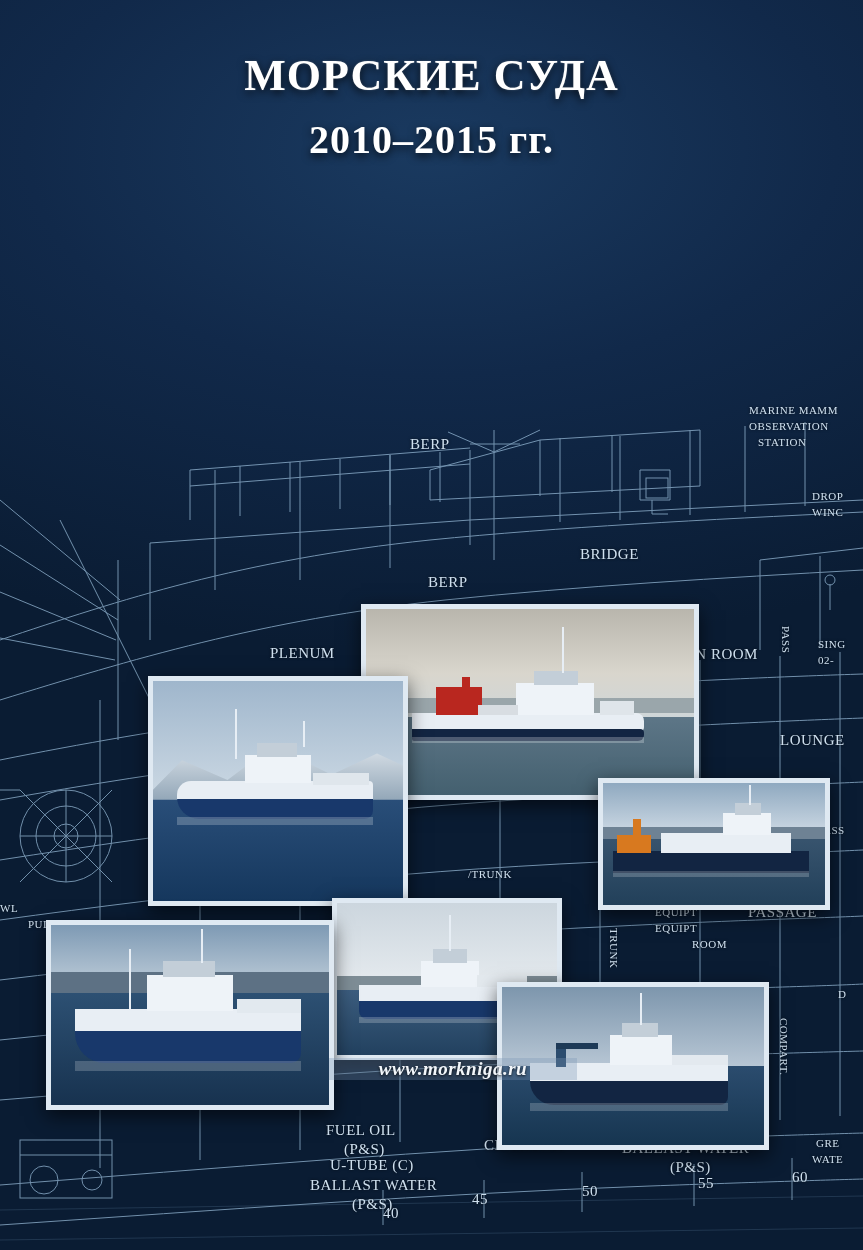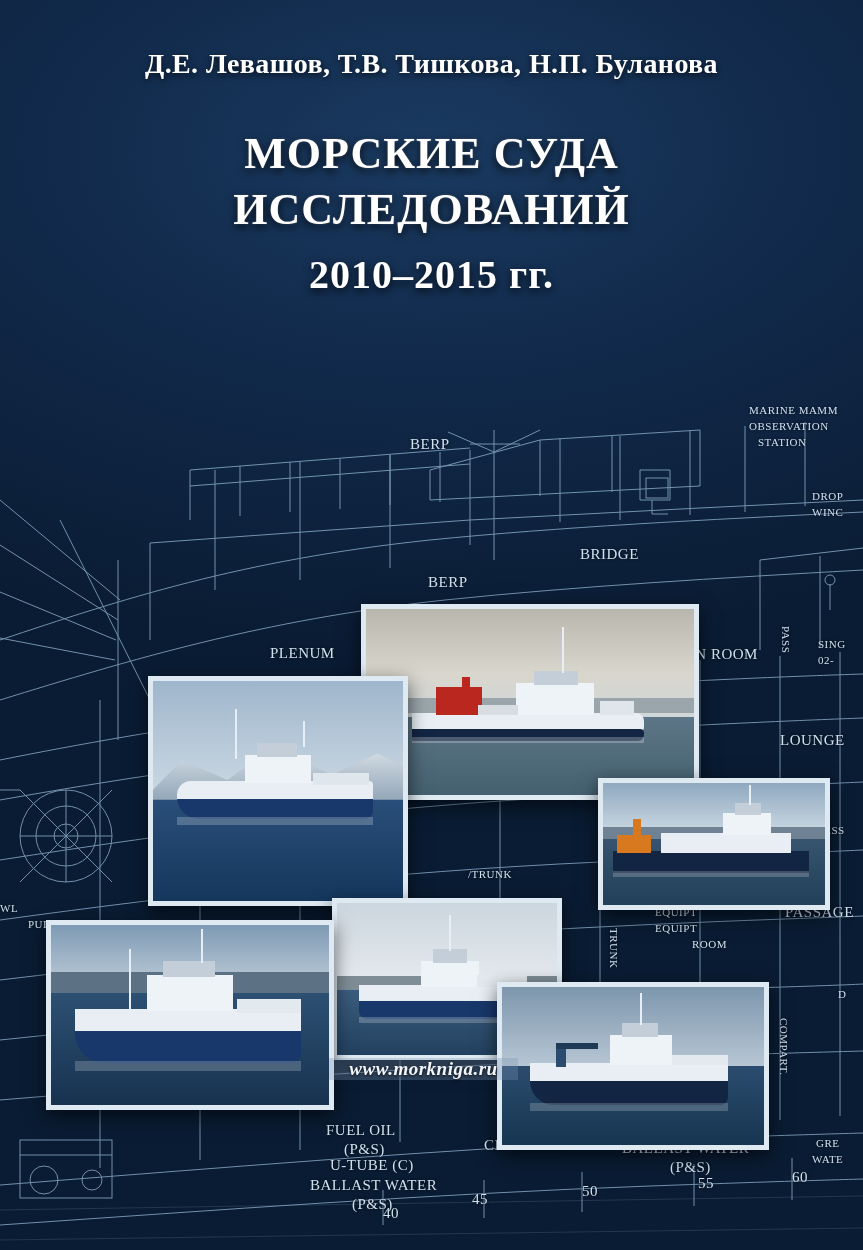--- a/index.html
+++ b/index.html
@@ -98,21 +98,21 @@
   #photo-3 { left:598px; top:778px; width:222px; height:122px; }
   #photo-4 { left:332px; top:898px; width:220px; height:152px; }
   #photo-5 { left:46px;  top:920px; width:278px; height:180px; }
   #photo-6 { left:497px; top:982px; width:262px; height:158px; }
 
   .watermark {
     position: absolute;
     z-index: 7;
     left: 329px;
     top: 1058px;
-    width: 189px;
+    width: 248px;
     text-align: center;
     font-family: "Liberation Serif", serif;
     font-style: italic;
     font-weight: bold;
     font-size: 19px;
     color: #f2f6fa;
     background: rgba(120,150,180,.32);
     text-shadow: 0 1px 3px rgba(0,0,0,.8);
     letter-spacing: .5px;
   }
@@ -237,21 +237,21 @@
     <span class="bp-label sm" style="left:780px;top:626px;writing-mode:vertical-rl">PASS</span>
     <span class="bp-label sm" style="left:818px;top:638px">SING</span>
     <span class="bp-label sm" style="left:818px;top:654px">02-</span>
     <span class="bp-label lg" style="left:780px;top:732px">LOUNGE</span>
     <span class="bp-label sm" style="left:559px;top:780px">CB/ТR</span>
     <span class="bp-label sm" style="left:823px;top:824px">ASS</span>
     <span class="bp-label sm" style="left:468px;top:868px">/TRUNK</span>
     <span class="bp-label sm" style="left:655px;top:906px">EQUIPT</span>
     <span class="bp-label sm" style="left:655px;top:922px">EQUIPT</span>
     <span class="bp-label sm" style="left:692px;top:938px">ROOM</span>
-    <span class="bp-label lg" style="left:785px;top:904px">PASSAGE</span>
+    <span class="bp-label lg" style="left:748px;top:904px">PASSAGE</span>
     <span class="bp-label sm" style="left:0px;top:902px">WL</span>
     <span class="bp-label sm" style="left:28px;top:918px">PULL</span>
     <span class="bp-label sm" style="left:608px;top:928px;writing-mode:vertical-rl">TRUNK</span>
     <span class="bp-label sm" style="left:838px;top:988px">D</span>
     <span class="bp-label sm" style="left:758px;top:1008px;writing-mode:vertical-rl">TRANSDUCER</span>
     <span class="bp-label sm" style="left:778px;top:1018px;writing-mode:vertical-rl">COMPART.</span>
     <span class="bp-label sm" style="left:470px;top:1046px">CB/T</span>
     <span class="bp-label lg" style="left:326px;top:1122px">FUEL OIL</span>
     <span class="bp-label lg" style="left:344px;top:1141px">(P&amp;S)</span>
     <span class="bp-label lg" style="left:484px;top:1137px">CB/TRUNK</span>
@@ -263,24 +263,22 @@
     <span class="bp-label lg" style="left:310px;top:1177px">BALLAST WATER</span>
     <span class="bp-label lg" style="left:352px;top:1196px">(P&amp;S)</span>
     <span class="bp-label lg" style="left:383px;top:1205px">40</span>
     <span class="bp-label lg" style="left:472px;top:1191px">45</span>
     <span class="bp-label lg" style="left:582px;top:1183px">50</span>
     <span class="bp-label lg" style="left:698px;top:1175px">55</span>
     <span class="bp-label lg" style="left:792px;top:1169px">60</span>
   </div>
 
   <div class="titleblock">
-    <div class="authors">Д.Е. Левашов, Т.В. Тишкова, Н.П. Буланова</div>
     <div class="maintitle">
       <div>МОРСКИЕ СУДА</div>
-      <div>ИССЛЕДОВАНИЙ</div>
     </div>
     <div class="years">2010–2015 гг.</div>
   </div>
 
   <div class="collage">
 
     <div class="photo" id="photo-1">
       <div class="sky" style="height:58%;background:linear-gradient(#b9b6ad,#d9d6cd 60%,#cfd6d8);"></div>
       <div class="sea" style="height:42%;background:linear-gradient(#5d7687,#44606f);"></div>
       <div class="land" style="left:0;top:48%;width:100%;height:8%;background:#8c9aa0;opacity:.8;"></div>

